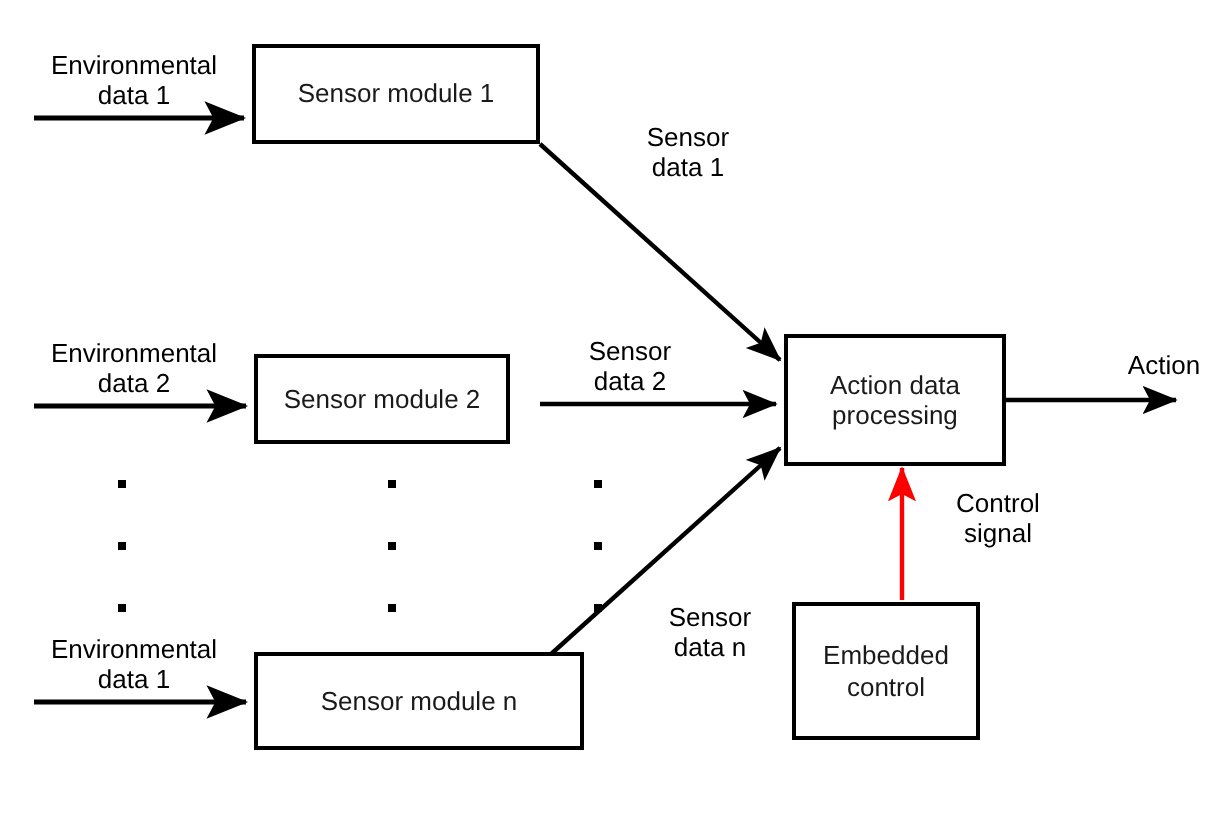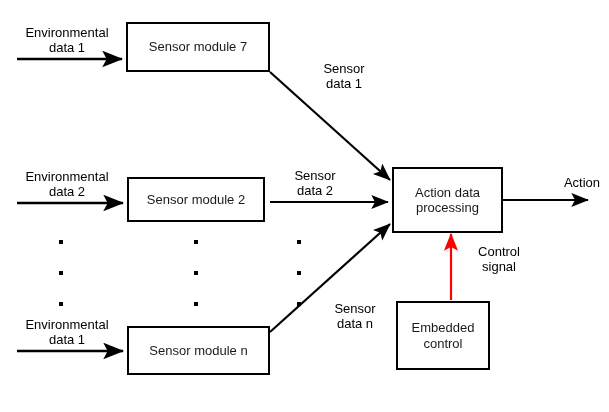--- a/index.html
+++ b/index.html
@@ -91,28 +91,28 @@
     <line x1="270" y1="72" x2="390" y2="180" stroke="#000000" stroke-width="2.2" marker-end="url(#arrow-black)"></line>
     <line x1="270" y1="202" x2="388" y2="202" stroke="#000000" stroke-width="2.2" marker-end="url(#arrow-black)"></line>
     <line x1="270" y1="332" x2="390" y2="224" stroke="#000000" stroke-width="2.2" marker-end="url(#arrow-black)"></line>
 
     <line x1="503" y1="200" x2="588" y2="200" stroke="#000000" stroke-width="2.2" marker-end="url(#arrow-black)"></line>
 
     <line x1="451" y1="300" x2="451" y2="234" stroke="#ff0000" stroke-width="2.2" marker-end="url(#arrow-red)"></line>
   </svg>
 
   <div class="node-box" style="left:126px; top:22px; width:144px; height:50px;">
-    <span class="node-label">Sensor module 7</span>
+    <span class="node-label">Sensor module 1</span>
   </div>
 
-  <div class="node-box" style="left:127px; top:177px; width:138px; height:45px;">
+  <div class="node-box" style="left:127px; top:177px; width:128px; height:45px;">
     <span class="node-label">Sensor module 2</span>
   </div>
 
-  <div class="node-box" style="left:127px; top:326px; width:143px; height:49px;">
+  <div class="node-box" style="left:127px; top:326px; width:165px; height:49px;">
     <span class="node-label">Sensor module n</span>
   </div>
 
   <div class="node-box" style="left:392px; top:167px; width:111px; height:66px;">
     <span class="node-label">Action data
 processing</span>
   </div>
 
   <div class="node-box" style="left:396px; top:301px; width:94px; height:69px;">
     <span class="node-label">Embedded

